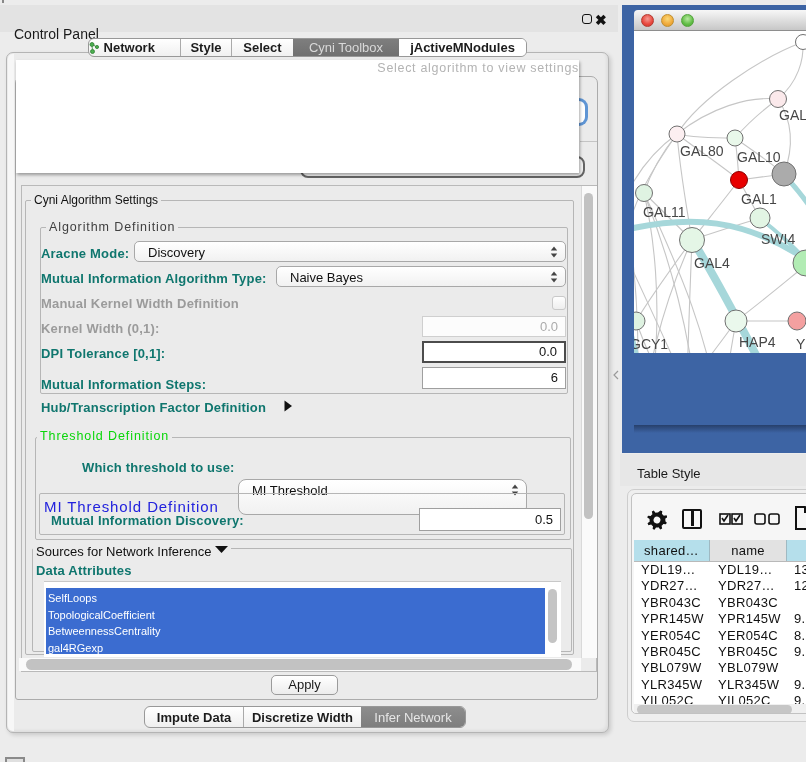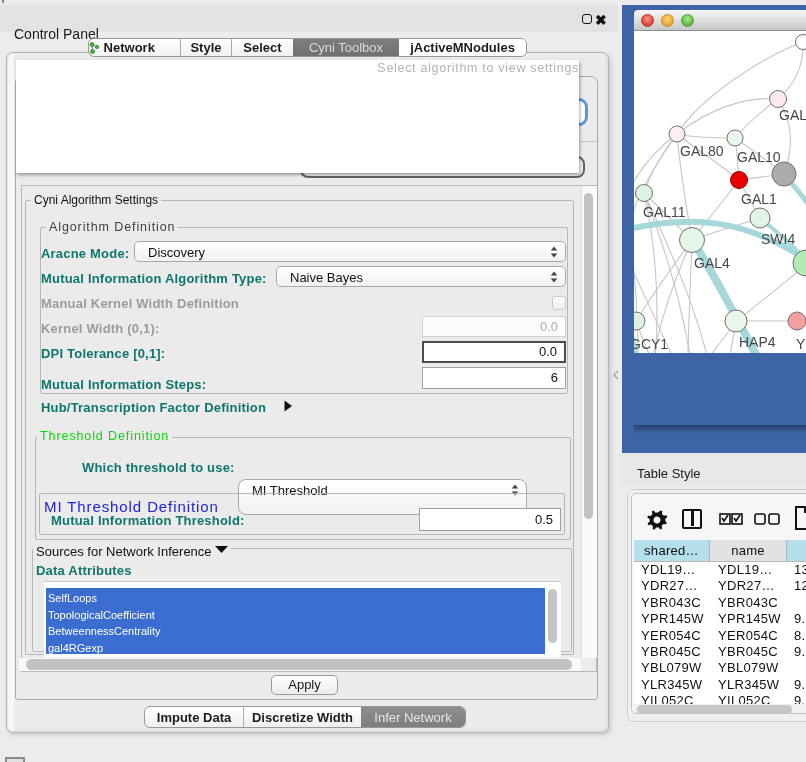--- a/index.html
+++ b/index.html
@@ -90,21 +90,21 @@
 <div class="combo" style="left:238px;top:479px;width:289px;height:36px;border-radius:8px;">
     <span style="position:absolute;left:13px;top:3px;">MI Threshold</span>
 <svg class="ar" viewBox="0 0 10 16">
       <path d="M5 1 L9 6 L1 6 Z" fill="#444"></path>
       <path d="M5 15 L9 10 L1 10 Z" fill="#444"></path>
     </svg>
   </div>
 
 <div class="grp" style="left:39px;top:493px;width:526px;height:42px;"></div>
 <div class="grpt" style="left:41px;top:486px;color:#2222dd;font-size:15px;letter-spacing:0.9px;margin-top:12px;">MI Threshold Definition</div>
-<div class="lbl abs" style="left:51px;top:513px;">Mutual Information Threshold:</div>
+<div class="lbl abs" style="left:51px;top:513px;">Mutual Information Discovery:</div>
 <div class="field" style="left:419px;top:508px;width:142px;height:23px;line-height:21px;">0.5</div>
 
 <div class="grp" style="left:32px;top:548px;width:540px;height:104px;"></div>
 <div class="grpt" style="left:33px;top:542px;color:#111;font-size:13px;">Sources for Network Inference <span style="display:inline-block;vertical-align:2px;"><svg width="13" height="9" viewBox="0 0 13 9">
         <path d="M0 1 L13 1 L6.5 8 Z" fill="#111"></path>
       </svg></span></div>
 <div class="lbl abs" style="left:36px;top:563px;font-size:13px;">Data Attributes</div>
 
 <div class="abs" style="left:44px;top:581px;width:517px;height:76px;background:#fff;border-top:1px solid #c8c8c8;"></div>
 <div class="abs" style="left:46px;top:588px;width:499px;height:66px;background:#3b6cd0;"></div>

